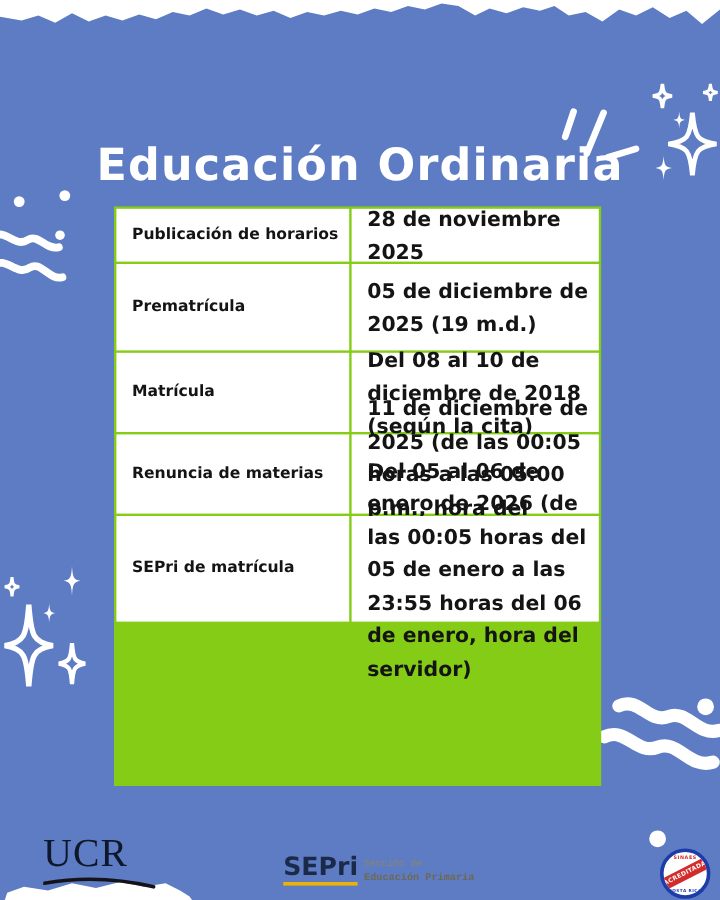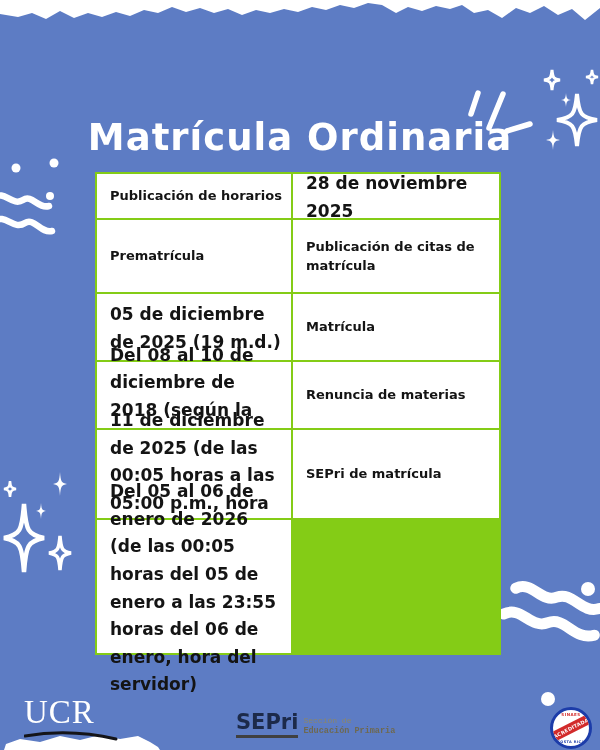--- a/index.html
+++ b/index.html
@@ -21,30 +21,30 @@
     grid-template-rows:44px 72px 66px 66px 88px 133px;
     gap:2px;
   }
   .cell{
     background:#ffffff;display:flex;align-items:center;
     color:#141414;font-weight:bold;
   }
   .cell.label{font-size:13px;line-height:1.5;padding:0 8px 0 13px;}
   .cell.value{font-size:17px;line-height:1.62;padding:4px 8px 0 13px;}
   .footer-ucr{
-    position:absolute;left:24px;top:696px;width:96px;
-    color:#ffffff;font-family:"Liberation Serif",serif;
+    position:absolute;left:36px;top:696px;width:96px;
+    color:#0f172a;font-family:"Liberation Serif",serif;
     font-size:33px;line-height:1;letter-spacing:1px;
   }
   .footer-sepri{
     position:absolute;left:236px;top:712px;display:flex;gap:5px;align-items:flex-start;
   }
   .sepri-name{
     font-size:21px;font-weight:bold;color:#1c2a4a;line-height:1;
-    border-bottom:3px solid #404040;padding-bottom:2px;
+    border-bottom:3px solid #eab308;padding-bottom:2px;
   }
   .sepri-sub{padding-top:4px;font-family:Liberation Mono, monospace;}
   .sepri-sub .l1{font-size:8px;color:#8c8668;line-height:1.25;}
   .sepri-sub .l2{font-size:8.5px;color:#6e6951;font-weight:bold;line-height:1.25;}
   .seal{
     position:absolute;left:550px;top:707px;width:42px;height:42px;
     border-radius:50%;background:#ffffff;border:3px solid #1c3ca9;
     box-sizing:border-box;overflow:hidden;
   }
   .seal .band{
@@ -101,29 +101,28 @@
   <g fill="none" stroke="#ffffff" stroke-width="11" stroke-linecap="round" transform="rotate(15 550 615)">
     <path d="M510,598 C524,586 538,606 552,596 C566,586 580,606 596,596"></path>
     <path d="M505,626 C520,613 535,634 550,623 C565,612 580,634 598,623"></path>
   </g>
   <g fill="#ffffff">
     <circle cx="588" cy="589" r="7"></circle>
     <circle cx="548" cy="699" r="7"></circle>
   </g>
 </svg>
 
-<div class="title">Matrícula Ordinaria</div>
+<div class="title">Educación Ordinaria</div>
 
 <div class="cal-table">
   <div class="cell label">Publicación de horarios</div>
   <div class="cell value">28 de noviembre 2025</div>
 
   <div class="cell label">Prematrícula</div>
 
-  <div class="cell label">Publicación de citas de matrícula</div>
   <div class="cell value">05 de diciembre de 2025 (19 m.d.)</div>
 
   <div class="cell label">Matrícula</div>
   <div class="cell value">Del 08 al 10 de diciembre de 2018 (según la cita)</div>
 
   <div class="cell label">Renuncia de materias</div>
   <div class="cell value">11 de diciembre de 2025 (de las 00:05 horas a las 05:00 p.m., hora del servidor)</div>
 
   <div class="cell label">SEPri de matrícula</div>
   <div class="cell value">Del 05 al 06 de enero de 2026 (de las 00:05 horas del 05 de enero a las 23:55 horas del 06 de enero, hora del servidor)</div>

